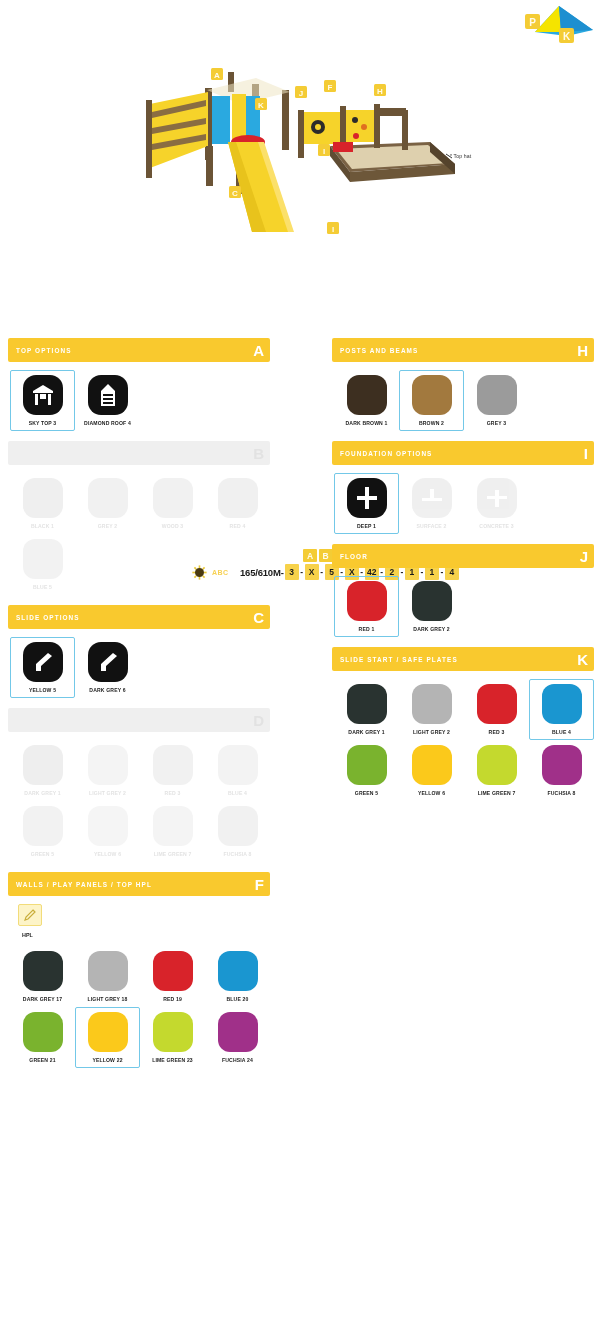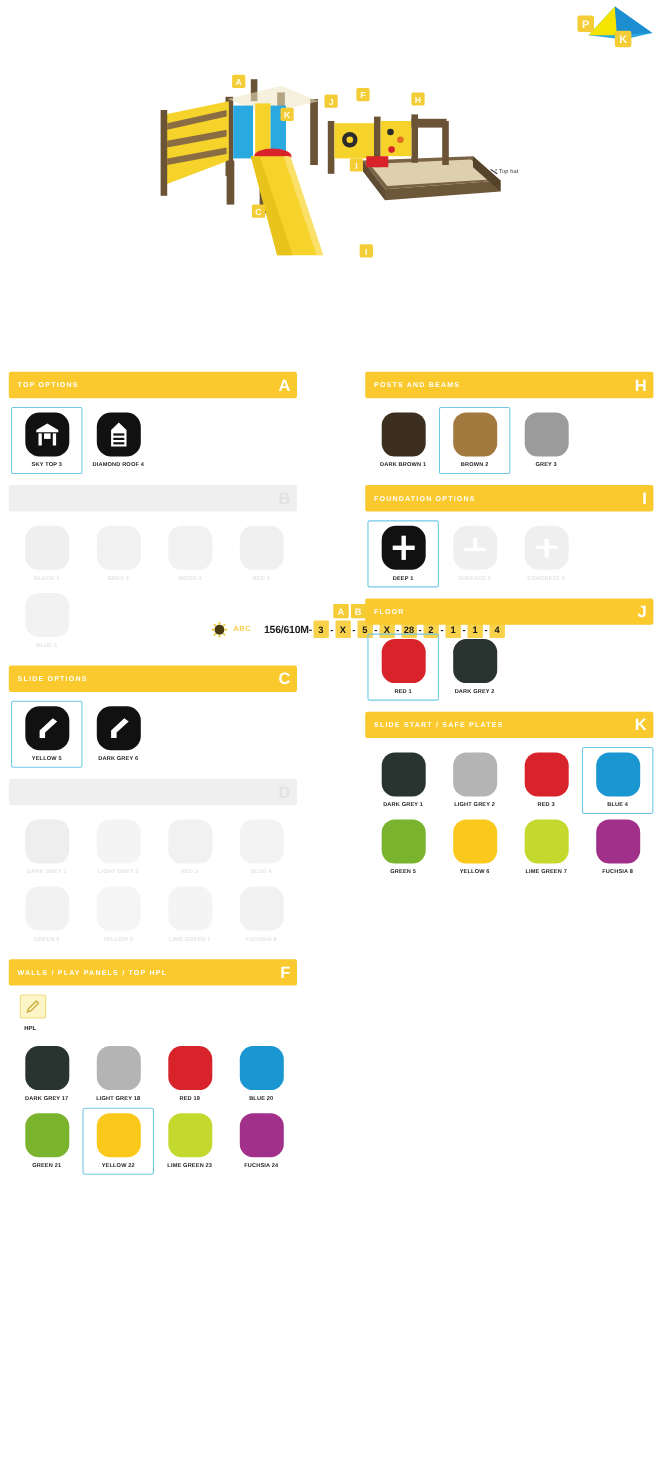--- a/index.html
+++ b/index.html
@@ -216,30 +216,30 @@
       <div class="cl">B</div>
       <div class="cl">C</div>
       <div class="cl">D</div>
       <div class="cl">F</div>
       <div class="cl">H</div>
       <div class="cl">I</div>
       <div class="cl">J</div>
       <div class="cl">K</div>
     </div>
   <div class="code-values">
-    <span class="prefix">156/610M-</span>
+    <span class="prefix">165/610M-</span>
   <span class="cell">3</span>
       <span class="dash">-</span>
       <span class="cell">X</span>
       <span class="dash">-</span>
       <span class="cell">5</span>
       <span class="dash">-</span>
       <span class="cell">X</span>
       <span class="dash">-</span>
-      <span class="cell">28</span>
+      <span class="cell">42</span>
       <span class="dash">-</span>
       <span class="cell">2</span>
       <span class="dash">-</span>
       <span class="cell">1</span>
       <span class="dash">-</span>
       <span class="cell">1</span>
       <span class="dash">-</span>
       <span class="cell">4</span>
     </div>
 </div>

